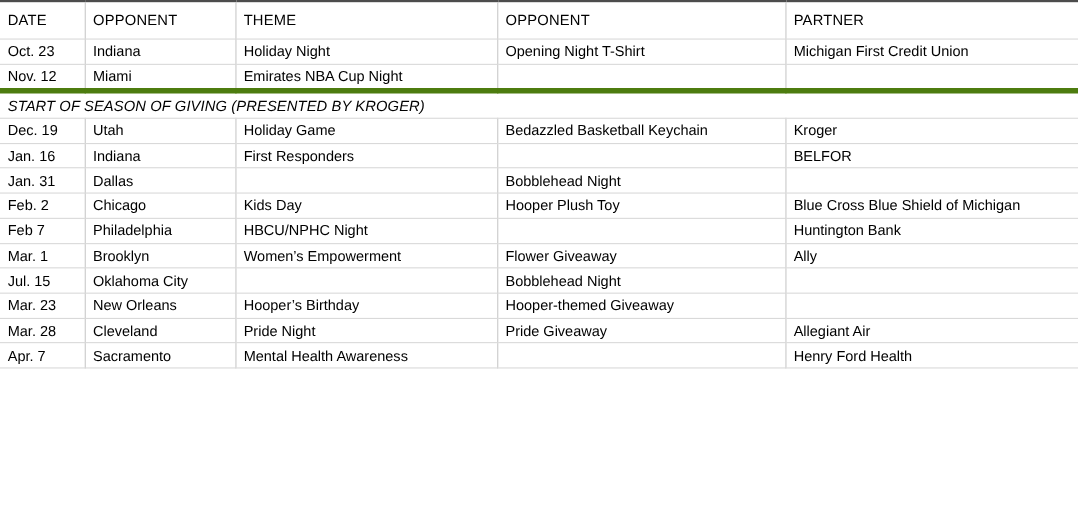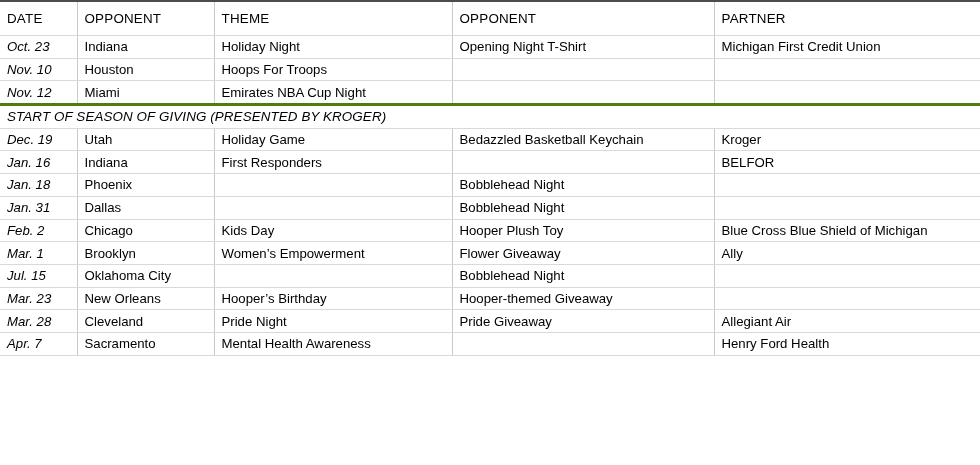--- a/index.html
+++ b/index.html
@@ -56,33 +56,32 @@
     border-top: 2.5px solid #4c4c4c;
     border-bottom: 2.5px solid #4c4c4c;
   }
 
   
   tbody tr.game-row > * {
     height: 21.7px;
   }
   td.date-cell {
     font-weight: bold;
-    font-style: italic;
   }
 
   
   tr.section-row td {
     height: 21.7px;
     font-weight: bold;
     font-style: italic;
     font-size: 13.4px;
     letter-spacing: 0.1px;
     border-right: none;
     border-bottom: 1px solid #d9d9d9;
-    border-top: 3px solid #4d7c0f;
+    border-top: 5px solid #4d7c0f;
     padding-left: 7px;
   }
 </style>
 </head>
 <body>
 
 <table id="schedule-table">
   <colgroup>
     <col class="c-date">
     <col class="c-opponent">
@@ -101,27 +100,20 @@
   </thead>
   <tbody id="table-body">
       <tr class="game-row">
         <td class="date-cell">Oct. 23</td>
         <td>Indiana</td>
         <td>Holiday Night</td>
         <td>Opening Night T-Shirt</td>
         <td>Michigan First Credit Union</td>
       </tr>
       <tr class="game-row">
-        <td class="date-cell">Nov. 10</td>
-        <td>Houston</td>
-        <td>Hoops For Troops</td>
-        <td></td>
-        <td></td>
-      </tr>
-      <tr class="game-row">
         <td class="date-cell">Nov. 12</td>
         <td>Miami</td>
         <td>Emirates NBA Cup Night</td>
         <td></td>
         <td></td>
       </tr>
       <tr class="section-row">
         <td colspan="5">START OF SEASON OF GIVING (PRESENTED BY KROGER)</td>
       </tr>
       <tr class="game-row">
@@ -132,39 +124,39 @@
         <td>Kroger</td>
       </tr>
       <tr class="game-row">
         <td class="date-cell">Jan. 16</td>
         <td>Indiana</td>
         <td>First Responders</td>
         <td></td>
         <td>BELFOR</td>
       </tr>
       <tr class="game-row">
-        <td class="date-cell">Jan. 18</td>
-        <td>Phoenix</td>
-        <td></td>
-        <td>Bobblehead Night</td>
-        <td></td>
-      </tr>
-      <tr class="game-row">
         <td class="date-cell">Jan. 31</td>
         <td>Dallas</td>
         <td></td>
         <td>Bobblehead Night</td>
         <td></td>
       </tr>
       <tr class="game-row">
         <td class="date-cell">Feb. 2</td>
         <td>Chicago</td>
         <td>Kids Day</td>
         <td>Hooper Plush Toy</td>
         <td>Blue Cross Blue Shield of Michigan</td>
+      </tr>
+      <tr class="game-row">
+        <td class="date-cell">Feb 7</td>
+        <td>Philadelphia</td>
+        <td>HBCU/NPHC Night</td>
+        <td></td>
+        <td>Huntington Bank</td>
       </tr>
       <tr class="game-row">
         <td class="date-cell">Mar. 1</td>
         <td>Brooklyn</td>
         <td>Women’s Empowerment</td>
         <td>Flower Giveaway</td>
         <td>Ally</td>
       </tr>
       <tr class="game-row">
         <td class="date-cell">Jul. 15</td>

